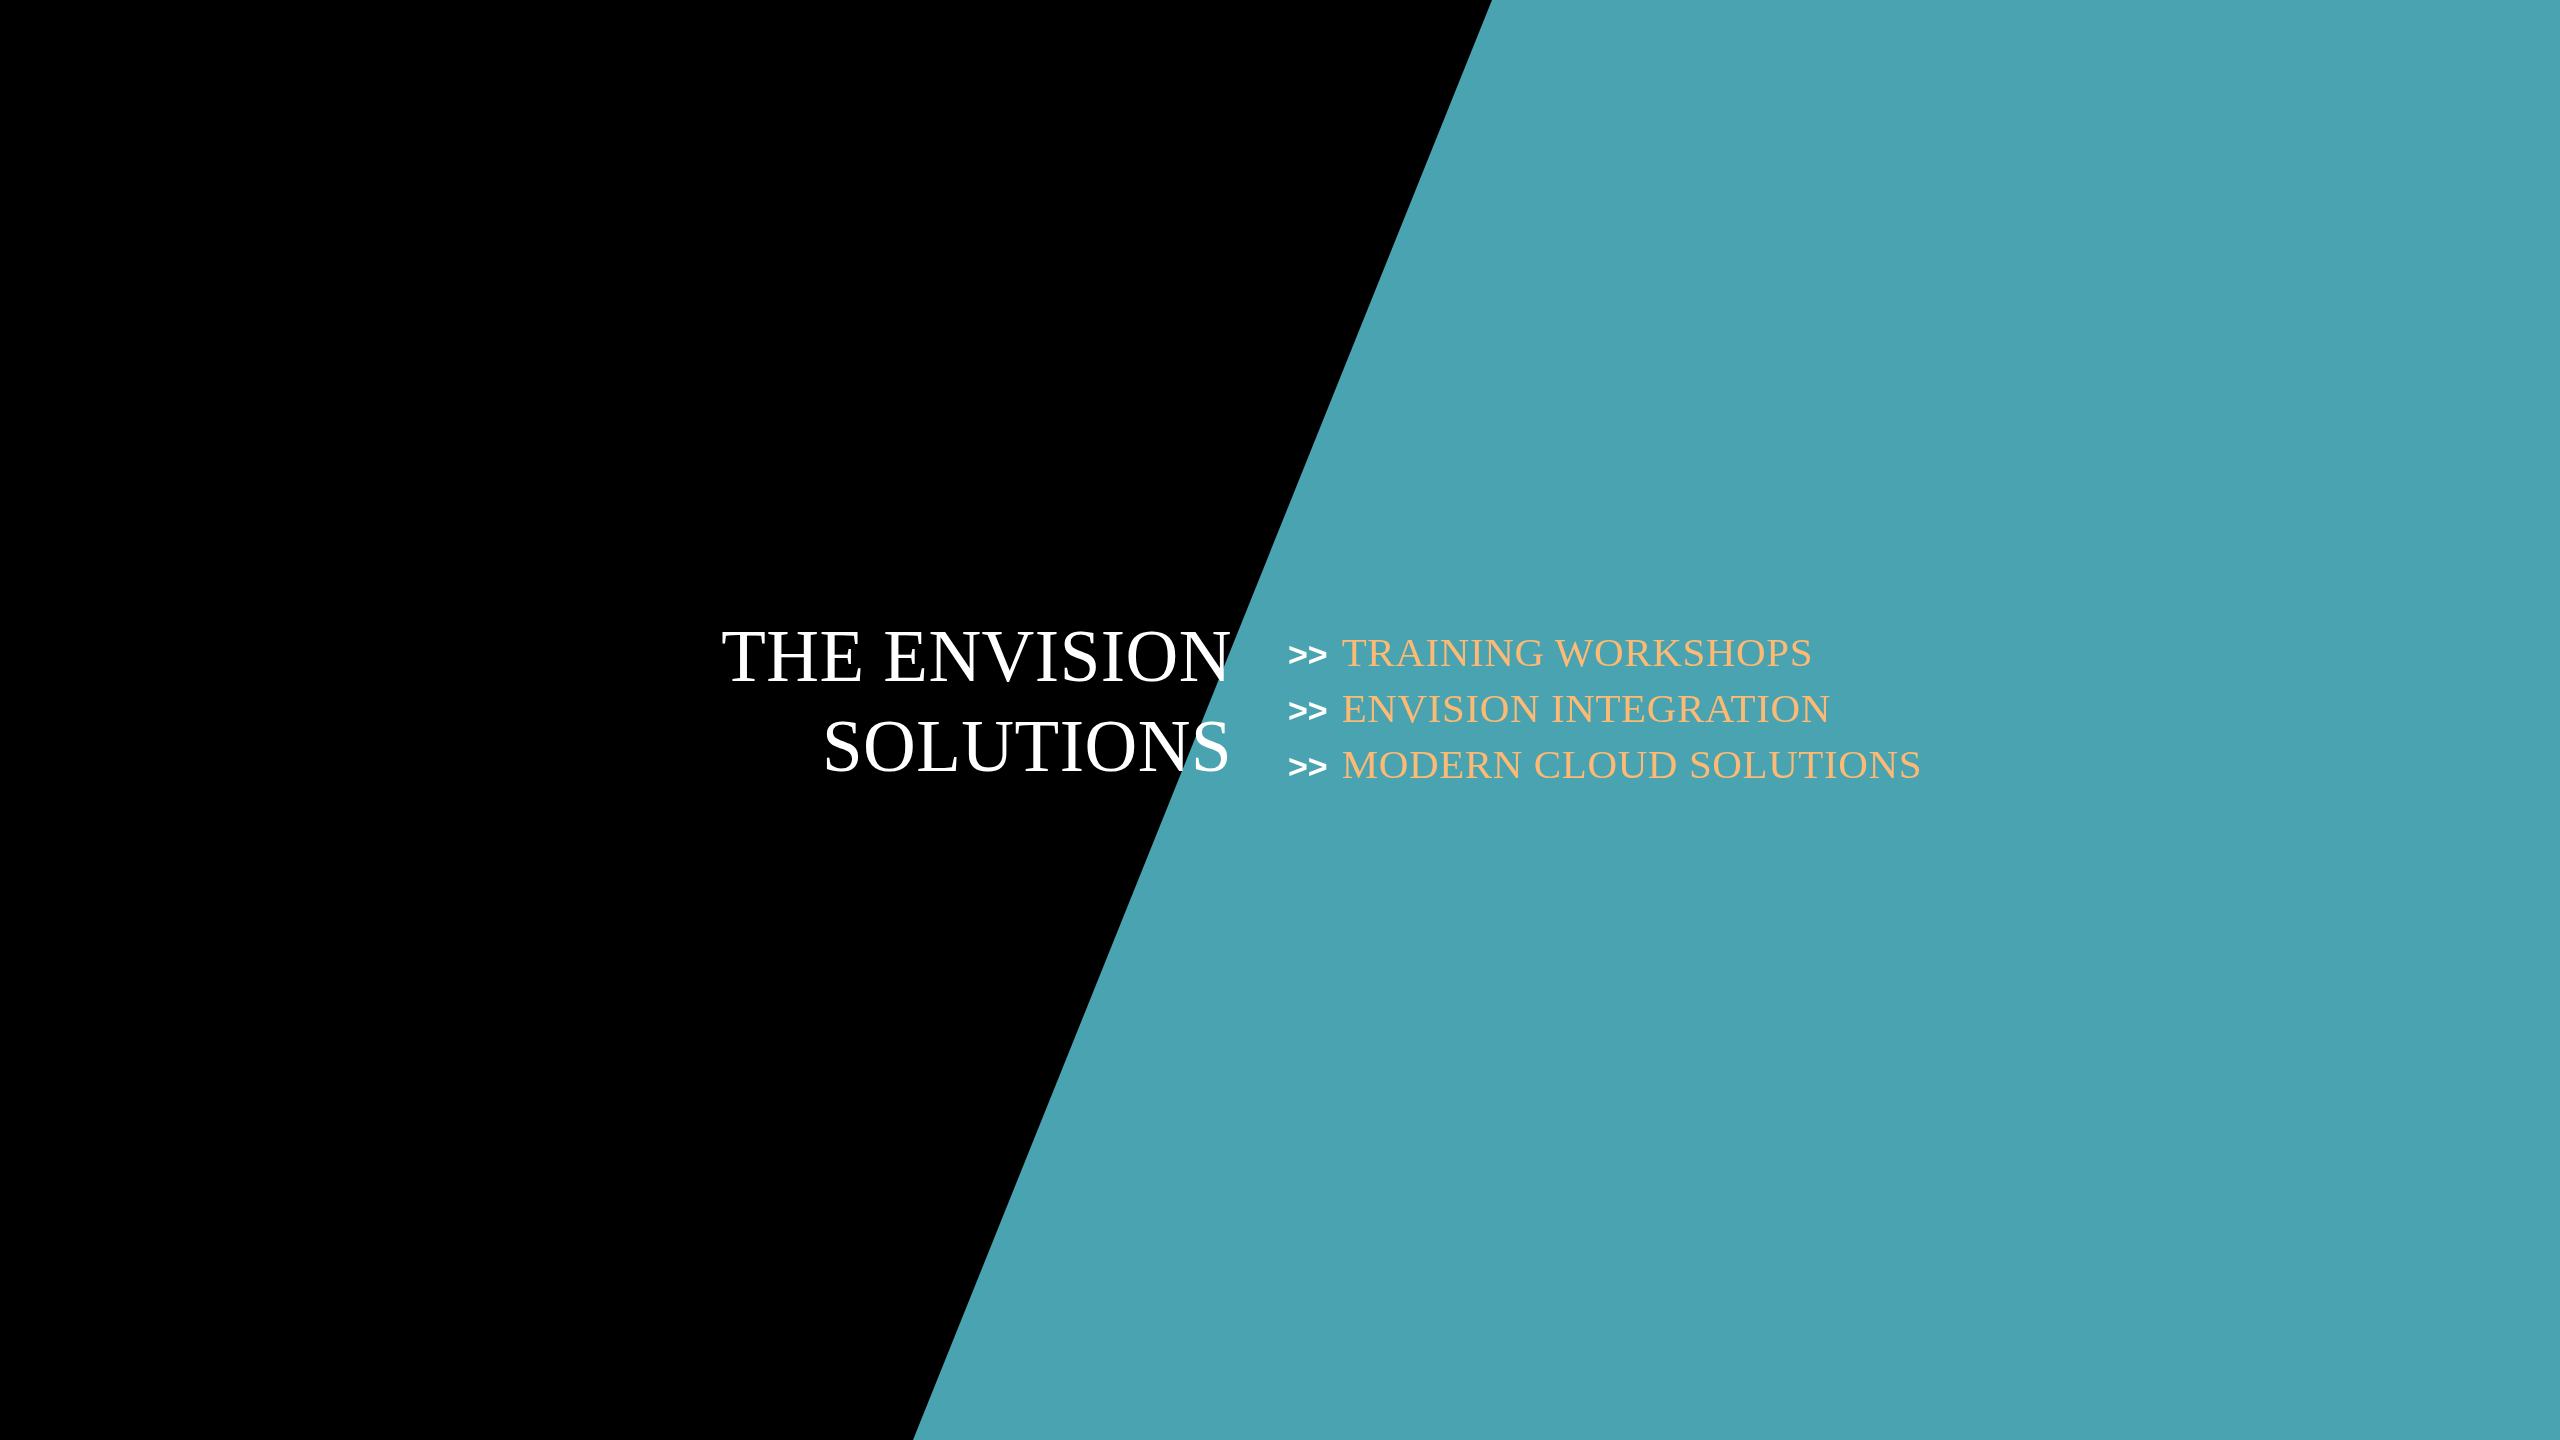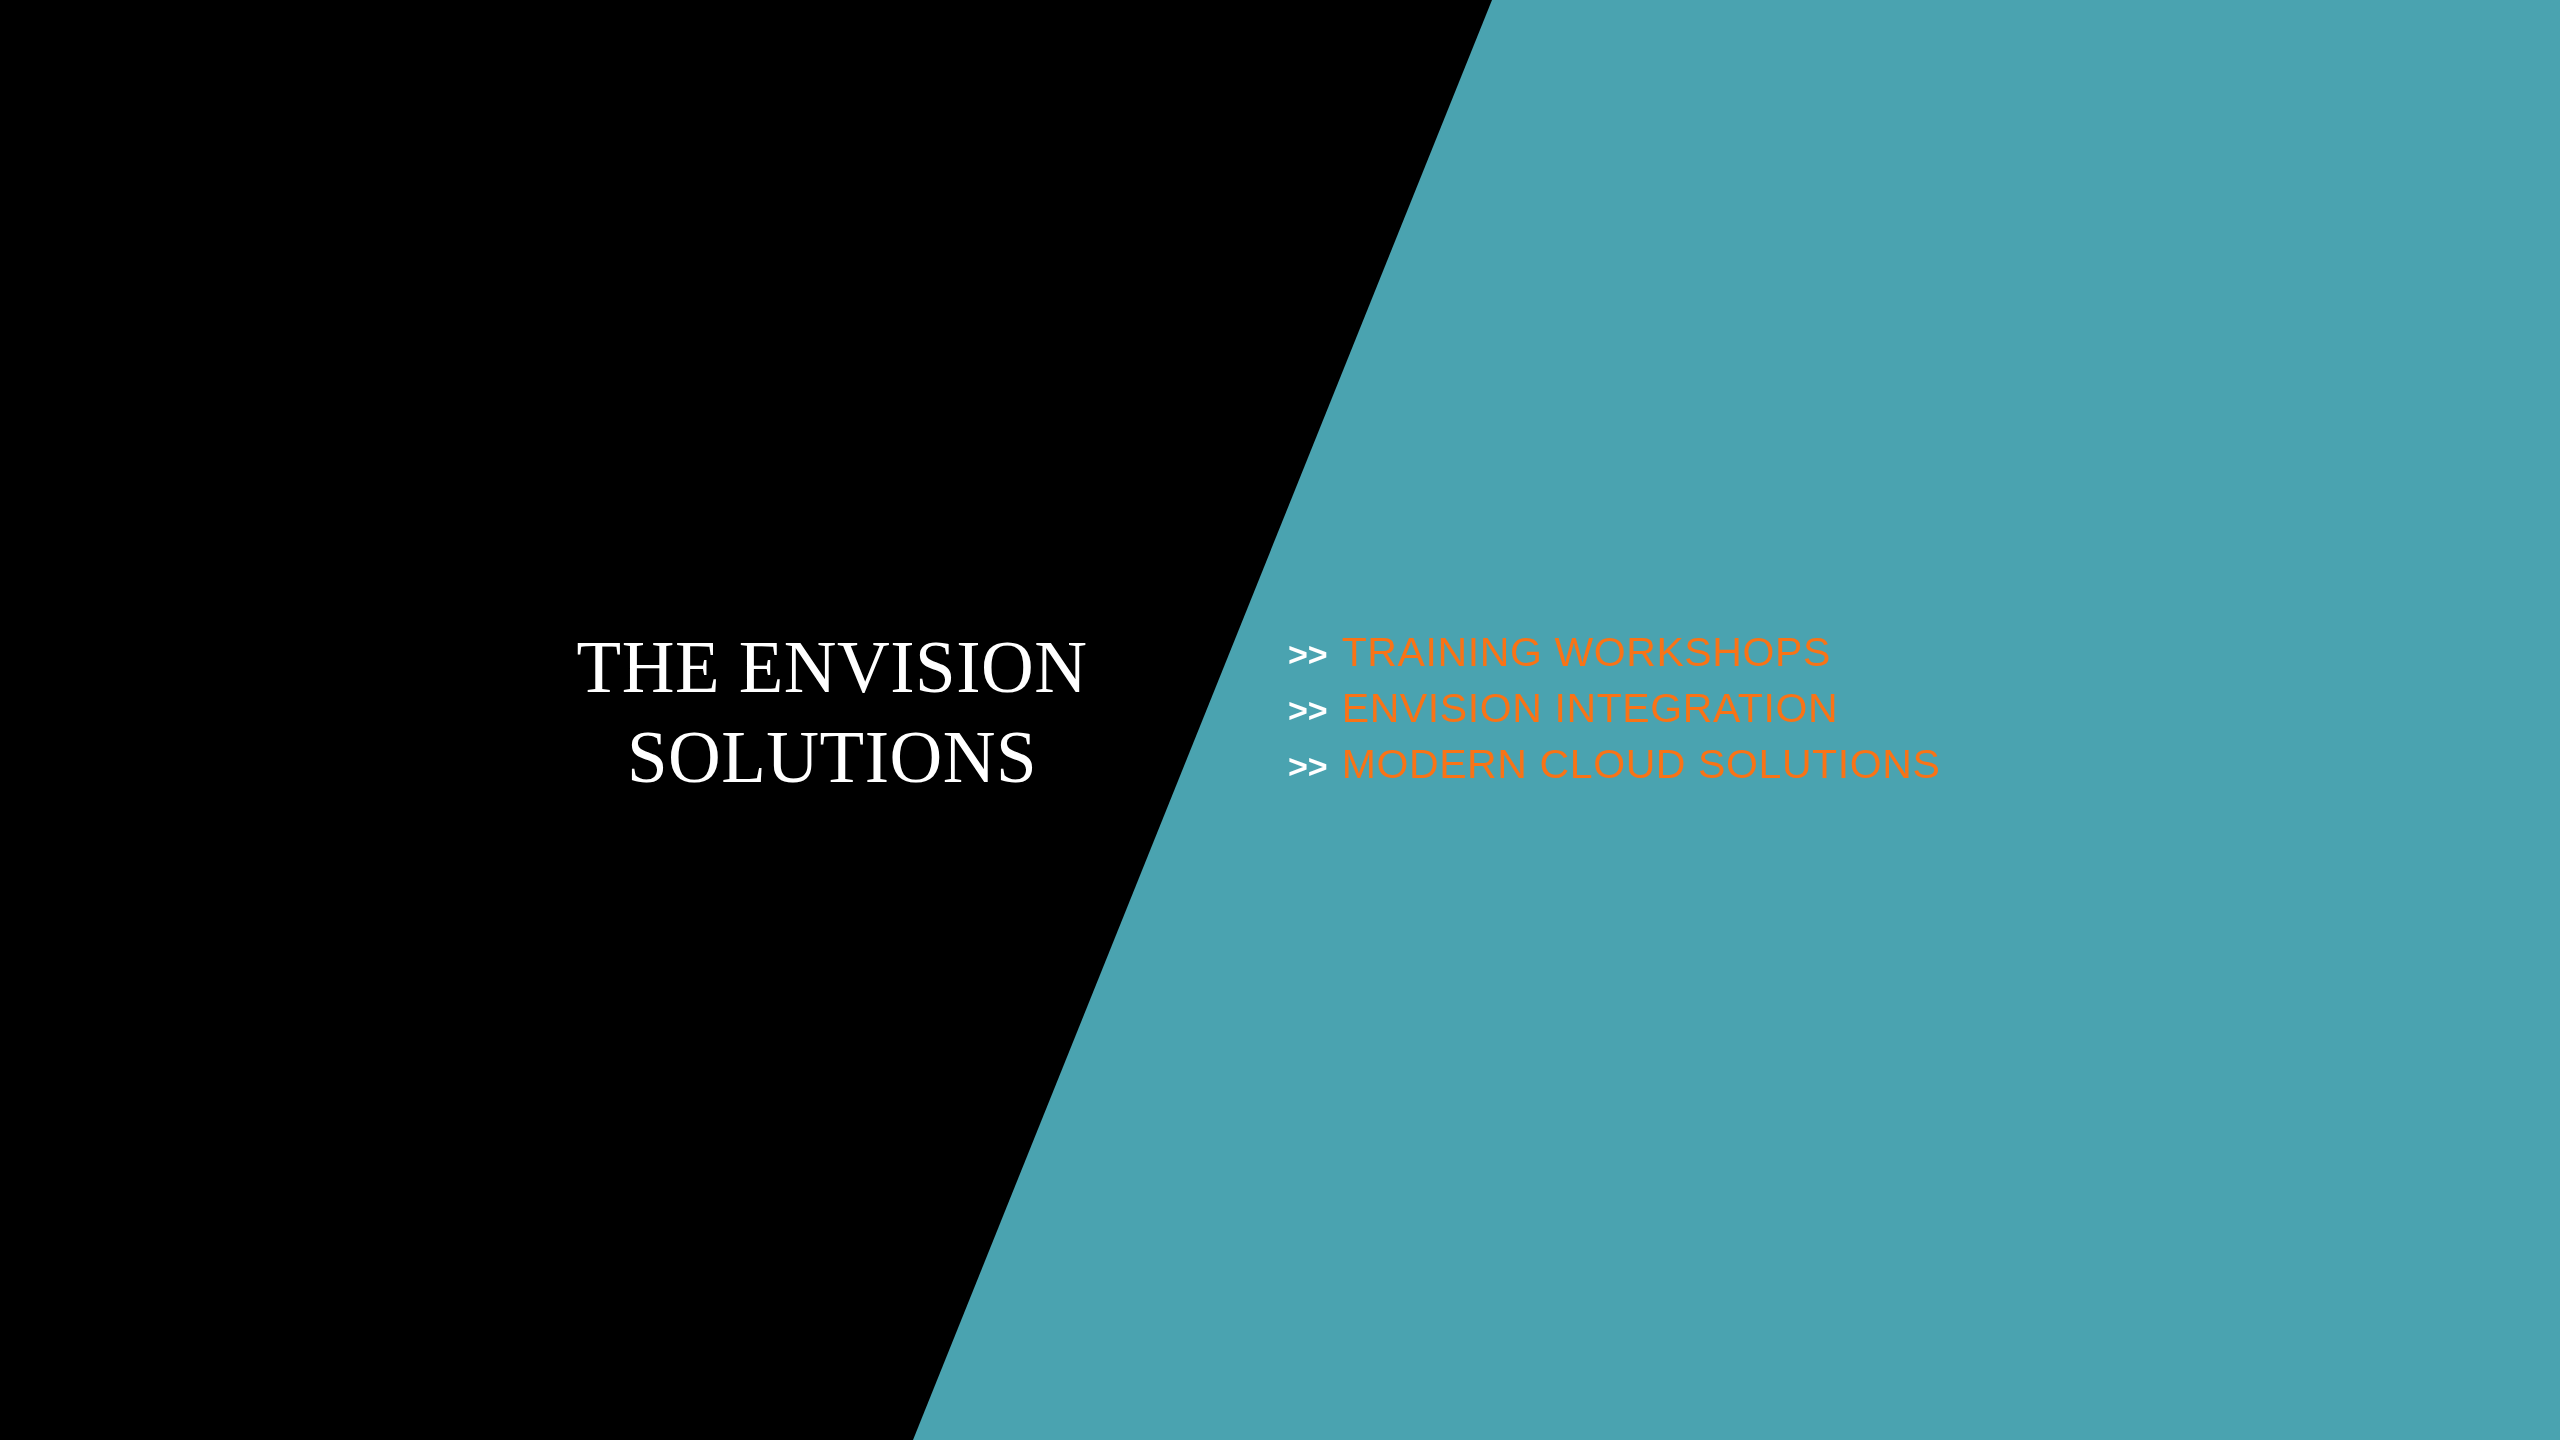--- a/index.html
+++ b/index.html
@@ -37,22 +37,21 @@
     clip-path: polygon(1492px 0px, 2560px 0px, 2560px 1440px, 913px 1440px);
   }
 
   
   .title-block {
     position: absolute;
     z-index: 3;
     left: 432px;
     top: 612px;
     width: 800px;
-    text-align: center;
-    margin-top: 11px;
+    text-align: right;
   }
 
   .title-line {
     display: block;
     color: #ffffff;
     font-family: "Liberation Serif", "DejaVu Serif", serif;
     font-weight: 400;
     font-size: 73px;
     line-height: 90px;
     letter-spacing: 0.5px;
@@ -83,22 +82,22 @@
     font-family: "Liberation Sans", "DejaVu Sans", sans-serif;
     font-weight: 700;
     font-size: 34px;
     line-height: 40px;
     letter-spacing: 0px;
     margin-right: 14px;
   }
 
   .bullet-text {
     display: inline-block;
-    color: #f97316;
-    font-family: Liberation Sans, sans-serif;
+    color: #fdba74;
+    font-family: Liberation Serif, serif;
     font-weight: 400;
     font-size: 41px;
     line-height: 44px;
     letter-spacing: 0.6px;
   }
 </style>
 </head>
 <body>
 
 <div class="slide">

